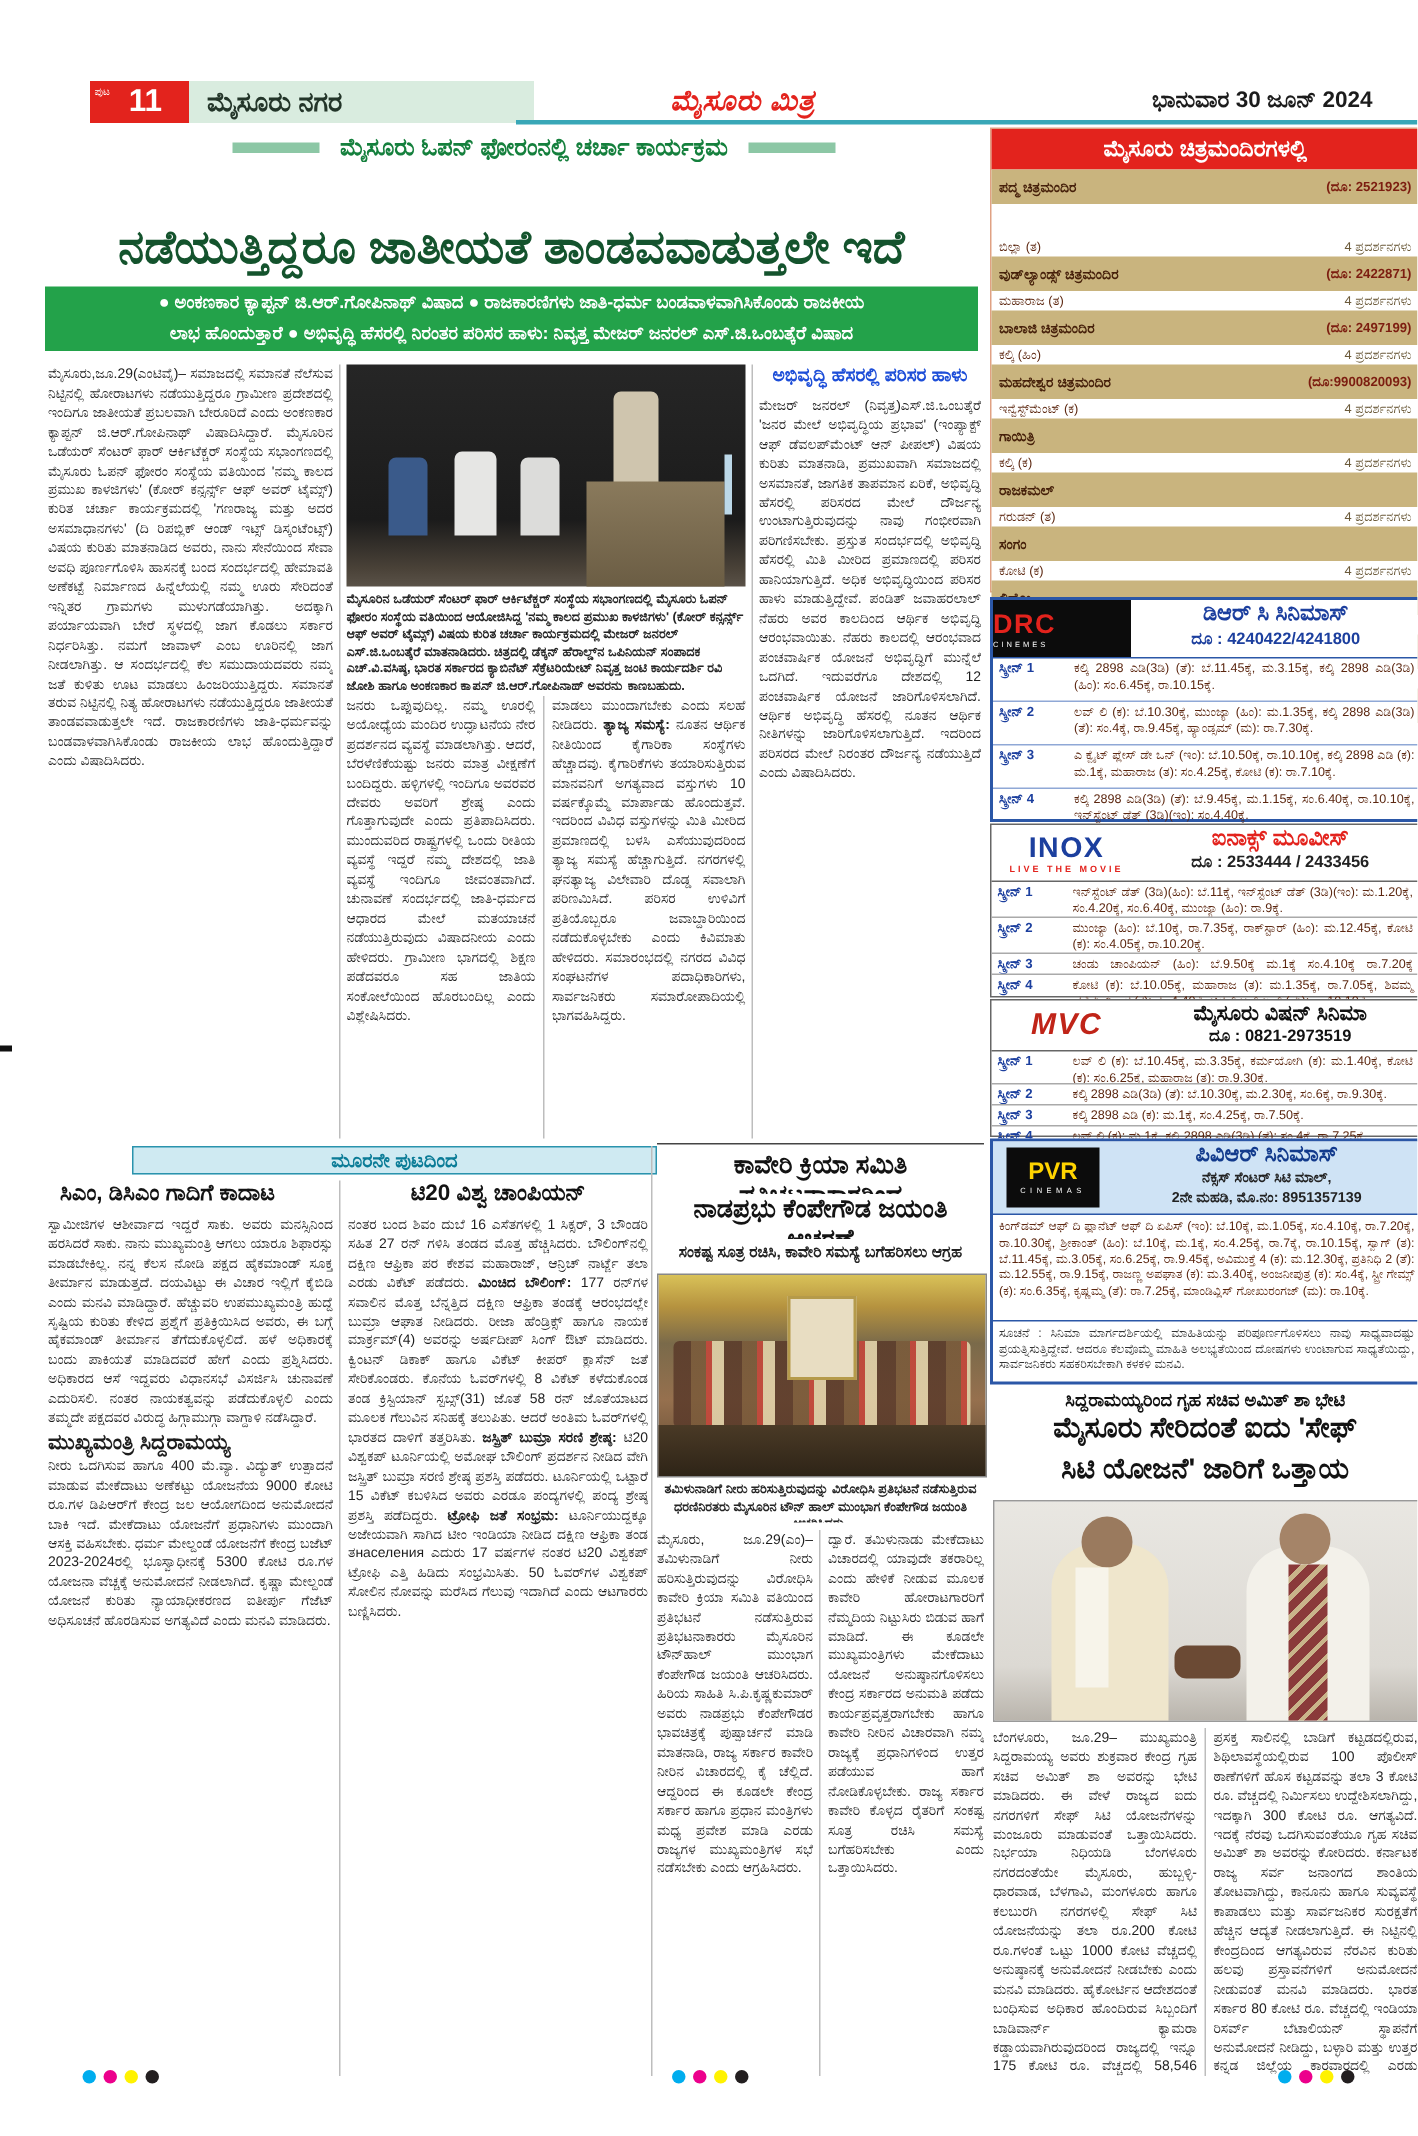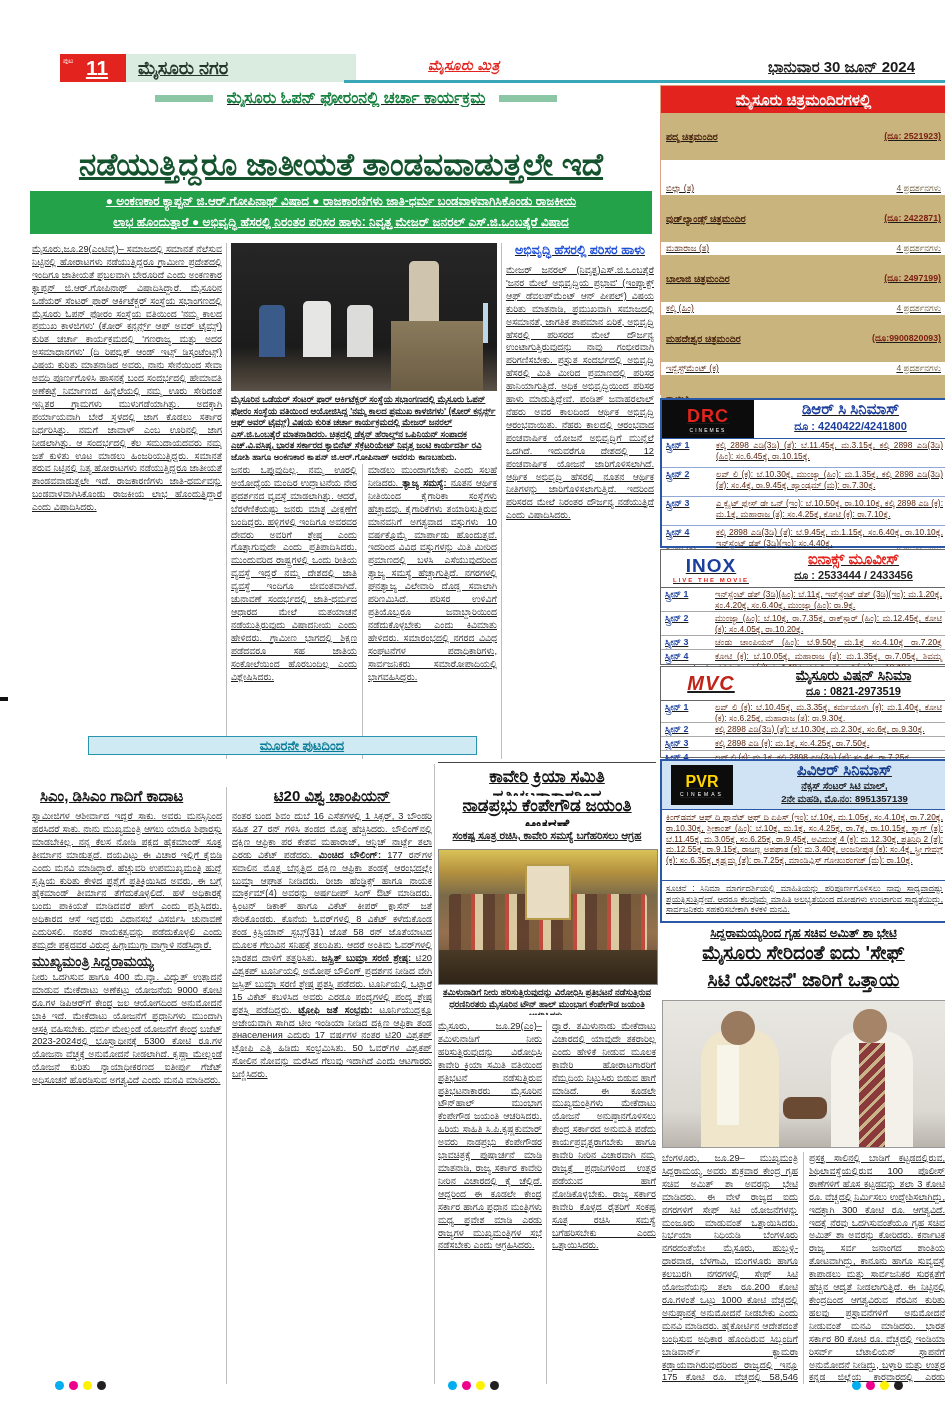--- a/index.html
+++ b/index.html
@@ -1,39 +1,39 @@
 <!DOCTYPE html>
 <html><head>
 <meta charset="utf-8">
 <style>
   html,body{margin:0;padding:0;background:#fff;}
   .page{position:relative;width:945px;height:1424px;background:#fff;
         font-family:"Liberation Sans","DejaVu Sans",sans-serif;overflow:hidden;color:#1c1c1c;}
-  .abs{position:absolute;text-decoration:underline;}
+  .abs{position:absolute;}
   .b{font-weight:bold;}
   .ctr{text-align:center;}
   .flow{overflow:hidden;}
   .body-txt{font-size:9.3px;line-height:12.9px;color:#1d1d1d;text-align:justify;}
   .small-txt{font-size:8.6px;line-height:11.6px;}
   .vline{position:absolute;width:1px;background:#bdbdbd;}
   .hline{position:absolute;height:1px;background:#9a9a9a;}
   
   .pagebox{background:#e3231d;color:#fff;display:flex;align-items:center;justify-content:center;}
   .sectionbox{background:#d9ecdf;color:#233529;display:flex;align-items:center;padding-left:12px;}
   .masthead{color:#e3231d;font-style:italic;letter-spacing:.5px;}
   .tealrule{background:#39a7b7;}
   
   .kicker-dash{height:7px;background:#8cc7a5;}
   .kicker-text{color:#15803d;}
   
   .greenstrip{background:#23a24a;color:#fff;}
   
   .listing{border:1px solid #e0a183;background:#fff;}
   .listing-head{background:#e3231d;color:#fff;display:flex;align-items:center;justify-content:center;}
-  .lrow-h{background:#c9b47e;display:flex;justify-content:space-between;align-items:center;padding:16px 5px;}
+  .lrow-h{background:#c9b47e;display:flex;justify-content:space-between;align-items:center;padding:4px 5px;}
   .lrow-h .t{color:#46200a;font-weight:bold;font-size:9.4px;}
   .lrow-h .p{color:#7c1d10;font-weight:bold;font-size:8.8px;}
   .lrow-b{display:flex;justify-content:space-between;align-items:center;padding:0 5px;}
   .lrow-b .f{color:#5c2710;font-size:8.6px;}
   .lrow-b .s{color:#6b5a3a;font-size:8.6px;}
   
   .cinebox{background:#fff;}
   .screenrow{display:flex;}
   .screenrow .lbl{color:#1c3f9e;font-weight:bold;font-size:8.8px;flex:0 0 50px;padding-left:4px;}
   .screenrow .txt{color:#5c2710;font-size:8.4px;line-height:10.8px;text-align:justify;flex:1;padding-right:4px;}
@@ -47,21 +47,21 @@
 </head>
 <body>
 
 <div class="page">
 
   <div class="abs pagebox" style="left:60px;top:54px;width:66px;height:28px;">
     <span style="font-size:7px;position:absolute;left:3px;top:3px;">ಪುಟ</span>
     <span class="b" style="font-size:21px;margin-left:8px;">11</span>
   </div>
   <div class="abs sectionbox b" style="left:126px;top:54px;width:218px;height:28px;font-size:18px;">ಮೈಸೂರು ನಗರ</div>
-  <div class="abs masthead b ctr" style="left:374px;top:57px;width:180px;font-size:14px;">ಮೈಸೂರು ಮಿತ್ರ</div>
+  <div class="abs masthead b ctr" style="left:405px;top:57px;width:180px;font-size:19px;">ಮೈಸೂರು ಮಿತ್ರ</div>
   <div class="abs b" style="left:700px;top:58px;width:215px;font-size:15px;text-align:right;">ಭಾನುವಾರ 30 ಜೂನ್ 2024</div>
   <div class="abs tealrule" style="left:344px;top:80px;width:601px;height:3px;"></div>
 
   <div class="abs" style="left:60px;top:88px;width:592px;height:20px;display:flex;align-items:center;justify-content:center;gap:14px;">
     <span class="kicker-dash" style="width:58px;"></span>
     <span class="kicker-text b flow" style="font-size:16px;white-space:nowrap;">ಮೈಸೂರು ಓಪನ್ ಫೋರಂನಲ್ಲಿ ಚರ್ಚಾ ಕಾರ್ಯಕ್ರಮ</span>
     <span class="kicker-dash" style="width:58px;"></span>
   </div>
   <div class="abs b ctr flow" style="left:30px;top:147px;width:622px;height:42px;font-size:31px;color:#14532d;">ನಡೆಯುತ್ತಿದ್ದರೂ ಜಾತೀಯತೆ ತಾಂಡವವಾಡುತ್ತಲೇ ಇದೆ</div>
   <div class="abs greenstrip" style="left:30px;top:191px;width:622px;height:43px;">
@@ -173,21 +173,21 @@
         <span class="p"></span>
       </div>
     <div class="lrow-b" style="height:13px;">
         <span class="f">ಕಠಿಣ (ಕ)</span>
         <span class="s">4 ಪ್ರದರ್ಶನಗಳು</span>
       </div>
   </div>
 
   <div class="abs cinebox" style="left:660px;top:398px;width:285px;height:146px;border:2px solid #2b57a7;">
     <div style="display:flex;height:38px;border-bottom:1px solid #2b57a7;">
-      <div style="flex:0 0 92px;background:#0c0c0c;color:#e3231d;display:flex;flex-direction:column;align-items:center;justify-content:center;">
+      <div style="flex:0 0 92px;background:#0c0c0c;color:#e3231d;display:flex;flex-direction:column;align-items:flex-start;justify-content:center;">
         <span class="b" style="font-size:18px;letter-spacing:1px;">DRC</span>
         <span style="font-size:5px;color:#fff;letter-spacing:2px;">CINEMES</span>
       </div>
       <div style="flex:1;text-align:center;">
         <div class="b flow" style="font-size:15px;color:#1c3f9e;height:20px;">ಡಿಆರ್ ಸಿ ಸಿನಿಮಾಸ್</div>
         <div class="b flow" style="font-size:11px;color:#1c3f9e;height:15px;">ದೂ : 4240422/4241800</div>
       </div>
     </div>
     <div class="screenrow flow" style="height:27px;border-bottom:1px solid #8fa8d6;align-items:flex-start;padding-top:1px;">
         <span class="lbl">ಸ್ಕ್ರೀನ್ 1</span>
@@ -291,21 +291,21 @@
     <div class="abs" style="left:54px;top:44px;width:22px;height:80px;background:#f7f4ea;"></div>
     <div class="abs" style="left:168px;top:30px;width:82px;height:116px;background:#f3f1ea;border-radius:30px 30px 0 0;"></div>
     <div class="abs" style="left:190px;top:8px;width:34px;height:34px;background:#a58468;border-radius:50%;"></div>
     <div class="abs" style="left:196px;top:42px;width:26px;height:104px;background:repeating-linear-gradient(135deg,#8a3a3a 0 6px,#c9b48a 6px 9px);"></div>
     <div class="abs" style="left:120px;top:96px;width:44px;height:22px;background:#6b4a34;border-radius:8px;"></div>
   </div>
   <div class="abs body-txt flow" style="left:662px;top:1152px;width:136px;height:232px;">ಬೆಂಗಳೂರು, ಜೂ.29– ಮುಖ್ಯಮಂತ್ರಿ ಸಿದ್ದರಾಮಯ್ಯ ಅವರು ಶುಕ್ರವಾರ ಕೇಂದ್ರ ಗೃಹ ಸಚಿವ ಅಮಿತ್ ಶಾ ಅವರನ್ನು ಭೇಟಿ ಮಾಡಿದರು. ಈ ವೇಳೆ ರಾಜ್ಯದ ಐದು ನಗರಗಳಿಗೆ ಸೇಫ್ ಸಿಟಿ ಯೋಜನೆಗಳನ್ನು ಮಂಜೂರು ಮಾಡುವಂತೆ ಒತ್ತಾಯಿಸಿದರು. ನಿರ್ಭಯಾ ನಿಧಿಯಡಿ ಬೆಂಗಳೂರು ನಗರದಂತೆಯೇ ಮೈಸೂರು, ಹುಬ್ಬಳ್ಳಿ-ಧಾರವಾಡ, ಬೆಳಗಾವಿ, ಮಂಗಳೂರು ಹಾಗೂ ಕಲಬುರಗಿ ನಗರಗಳಲ್ಲಿ ಸೇಫ್ ಸಿಟಿ ಯೋಜನೆಯನ್ನು ತಲಾ ರೂ.200 ಕೋಟಿ ರೂ.ಗಳಂತೆ ಒಟ್ಟು 1000 ಕೋಟಿ ವೆಚ್ಚದಲ್ಲಿ ಅನುಷ್ಠಾನಕ್ಕೆ ಅನುಮೋದನೆ ನೀಡಬೇಕು ಎಂದು ಮನವಿ ಮಾಡಿದರು. ಹೈಕೋರ್ಟಿನ ಆದೇಶದಂತೆ ಬಂಧಿಸುವ ಅಧಿಕಾರ ಹೊಂದಿರುವ ಸಿಬ್ಬಂದಿಗೆ ಬಾಡಿವಾರ್ನ್ ಕ್ಯಾಮರಾ ಕಡ್ಡಾಯವಾಗಿರುವುದರಿಂದ ರಾಜ್ಯದಲ್ಲಿ ಇನ್ನೂ 175 ಕೋಟಿ ರೂ. ವೆಚ್ಚದಲ್ಲಿ 58,546 ಬಾಡಿವಾರ್ನ್ ಕ್ಯಾಮರಾ ಖರೀದಿಸುವ ಅಗತ್ಯವಿದ್ದು, 100 ಕೋಟಿ ರೂ. ನೆರವು ನೀಡುವಂತೆ ಮನವಿ ಸಲ್ಲಿಸಿದರು.</div>
   <div class="vline" style="left:803px;top:1152px;height:232px;"></div>
   <div class="abs body-txt flow" style="left:809px;top:1152px;width:136px;height:232px;">ಪ್ರಸಕ್ತ ಸಾಲಿನಲ್ಲಿ ಬಾಡಿಗೆ ಕಟ್ಟಡದಲ್ಲಿರುವ, ಶಿಥಿಲಾವಸ್ಥೆಯಲ್ಲಿರುವ 100 ಪೊಲೀಸ್ ಠಾಣೆಗಳಿಗೆ ಹೊಸ ಕಟ್ಟಡವನ್ನು ತಲಾ 3 ಕೋಟಿ ರೂ. ವೆಚ್ಚದಲ್ಲಿ ನಿರ್ಮಿಸಲು ಉದ್ದೇಶಿಸಲಾಗಿದ್ದು, ಇದಕ್ಕಾಗಿ 300 ಕೋಟಿ ರೂ. ಆಗತ್ಯವಿದೆ. ಇದಕ್ಕೆ ನೆರವು ಒದಗಿಸುವಂತೆಯೂ ಗೃಹ ಸಚಿವ ಅಮಿತ್ ಶಾ ಅವರನ್ನು ಕೋರಿದರು. ಕರ್ನಾಟಕ ರಾಜ್ಯ ಸರ್ವ ಜನಾಂಗದ ಶಾಂತಿಯ ತೋಟವಾಗಿದ್ದು, ಕಾನೂನು ಹಾಗೂ ಸುವ್ಯವಸ್ಥೆ ಕಾಪಾಡಲು ಮತ್ತು ಸಾರ್ವಜನಿಕರ ಸುರಕ್ಷತೆಗೆ ಹೆಚ್ಚಿನ ಆದ್ಯತೆ ನೀಡಲಾಗುತ್ತಿದೆ. ಈ ನಿಟ್ಟಿನಲ್ಲಿ ಕೇಂದ್ರದಿಂದ ಆಗತ್ಯವಿರುವ ನೆರವಿನ ಕುರಿತು ಹಲವು ಪ್ರಸ್ತಾವನೆಗಳಿಗೆ ಅನುಮೋದನೆ ನೀಡುವಂತೆ ಮನವಿ ಮಾಡಿದರು. ಭಾರತ ಸರ್ಕಾರ 80 ಕೋಟಿ ರೂ. ವೆಚ್ಚದಲ್ಲಿ ಇಂಡಿಯಾ ರಿಸರ್ವ್ ಬೆಟಾಲಿಯನ್ ಸ್ಥಾಪನೆಗೆ ಅನುಮೋದನೆ ನೀಡಿದ್ದು, ಬಳ್ಳಾರಿ ಮತ್ತು ಉತ್ತರ ಕನ್ನಡ ಜಿಲ್ಲೆಯ ಕಾರವಾರದಲ್ಲಿ ಎರಡು ಬೆಟಾಲಿಯನ್ ಸ್ಥಾಪನೆಗೆ ಅನುಮೋದನೆ ನೀಡುವಂತೆ ಕೋರಿದರು.</div>
 
-  <div class="abs p3banner b" style="left:88px;top:736px;width:348px;height:17px;font-size:13px;padding-left:39px;">ಮೂರನೇ ಪುಟದಿಂದ</div>
+  <div class="abs p3banner b" style="left:88px;top:764px;width:348px;height:17px;font-size:13px;">ಮೂರನೇ ಪುಟದಿಂದ</div>
 
   <div class="abs b flow" style="left:40px;top:787px;width:182px;height:20px;font-size:15px;color:#131313;">ಸಿಎಂ, ಡಿಸಿಎಂ ಗಾದಿಗೆ ಕಾದಾಟ</div>
   <div class="abs body-txt flow" style="left:32px;top:810px;width:190px;height:574px;">
     <span>ಸ್ವಾಮೀಜಿಗಳ ಆಶೀರ್ವಾದ ಇದ್ದರೆ ಸಾಕು. ಅವರು ಮನಸ್ಸಿನಿಂದ ಹರಸಿದರೆ ಸಾಕು. ನಾನು ಮುಖ್ಯಮಂತ್ರಿ ಆಗಲು ಯಾರೂ ಶಿಫಾರಸ್ಸು ಮಾಡಬೇಕಿಲ್ಲ. ನನ್ನ ಕೆಲಸ ನೋಡಿ ಪಕ್ಷದ ಹೈಕಮಾಂಡ್ ಸೂಕ್ತ ತೀರ್ಮಾನ ಮಾಡುತ್ತದೆ. ದಯವಿಟ್ಟು ಈ ವಿಚಾರ ಇಲ್ಲಿಗೆ ಕೈಬಿಡಿ ಎಂದು ಮನವಿ ಮಾಡಿದ್ದಾರೆ. ಹೆಚ್ಚುವರಿ ಉಪಮುಖ್ಯಮಂತ್ರಿ ಹುದ್ದೆ ಸೃಷ್ಟಿಯ ಕುರಿತು ಕೇಳಿದ ಪ್ರಶ್ನೆಗೆ ಪ್ರತಿಕ್ರಿಯಿಸಿದ ಅವರು, ಈ ಬಗ್ಗೆ ಹೈಕಮಾಂಡ್ ತೀರ್ಮಾನ ತೆಗೆದುಕೊಳ್ಳಲಿದೆ. ಹಳೆ ಅಧಿಕಾರಕ್ಕೆ ಬಂದು ಪಾಕಿಯತೆ ಮಾಡಿದವರೆ ಹೇಗೆ ಎಂದು ಪ್ರಶ್ನಿಸಿದರು. ಅಧಿಕಾರದ ಆಸೆ ಇದ್ದವರು ವಿಧಾನಸಭೆ ವಿಸರ್ಜಿಸಿ ಚುನಾವಣೆ ಎದುರಿಸಲಿ. ನಂತರ ನಾಯಕತ್ವವನ್ನು ಪಡೆದುಕೊಳ್ಳಲಿ ಎಂದು ತಮ್ಮದೇ ಪಕ್ಷದವರ ವಿರುದ್ಧ ಹಿಗ್ಗಾಮುಗ್ಗಾ ವಾಗ್ದಾಳಿ ನಡೆಸಿದ್ದಾರೆ.</span>
     <span class="b" style="font-size:14px;display:block;margin:3px 0;">ಮುಖ್ಯಮಂತ್ರಿ ಸಿದ್ದರಾಮಯ್ಯ</span>
     <span>ನೀರು ಒದಗಿಸುವ ಹಾಗೂ 400 ಮೆ.ವ್ಯಾ. ವಿದ್ಯುತ್ ಉತ್ಪಾದನೆ ಮಾಡುವ ಮೇಕೆದಾಟು ಅಣೆಕಟ್ಟು ಯೋಜನೆಯ 9000 ಕೋಟಿ ರೂ.ಗಳ ಡಿಪಿಆರ್‌ಗೆ ಕೇಂದ್ರ ಜಲ ಆಯೋಗದಿಂದ ಅನುಮೋದನೆ ಬಾಕಿ ಇದೆ. ಮೇಕೆದಾಟು ಯೋಜನೆಗೆ ಪ್ರಧಾನಿಗಳು ಮುಂದಾಗಿ ಆಸಕ್ತಿ ವಹಿಸಬೇಕು. ಧರ್ಮ ಮೇಲ್ದಂಡೆ ಯೋಜನೆಗೆ ಕೇಂದ್ರ ಬಜೆಟ್ 2023-2024ರಲ್ಲಿ ಭೂಸ್ವಾಧೀನಕ್ಕೆ 5300 ಕೋಟಿ ರೂ.ಗಳ ಯೋಜನಾ ವೆಚ್ಚಕ್ಕೆ ಅನುಮೋದನೆ ನೀಡಲಾಗಿದೆ. ಕೃಷ್ಣಾ ಮೇಲ್ದಂಡೆ ಯೋಜನೆ ಕುರಿತು ನ್ಯಾಯಾಧೀಕರಣದ ಐತೀರ್ಪು ಗೆಜೆಟ್ ಅಧಿಸೂಚನೆ ಹೊರಡಿಸುವ ಅಗತ್ಯವಿದೆ ಎಂದು ಮನವಿ ಮಾಡಿದರು.</span>
   </div>
   <div class="vline" style="left:226px;top:787px;height:597px;"></div>
 
   <div class="abs b ctr flow" style="left:232px;top:787px;width:200px;height:20px;font-size:15px;color:#131313;">ಟಿ20 ವಿಶ್ವ ಚಾಂಪಿಯನ್</div>

